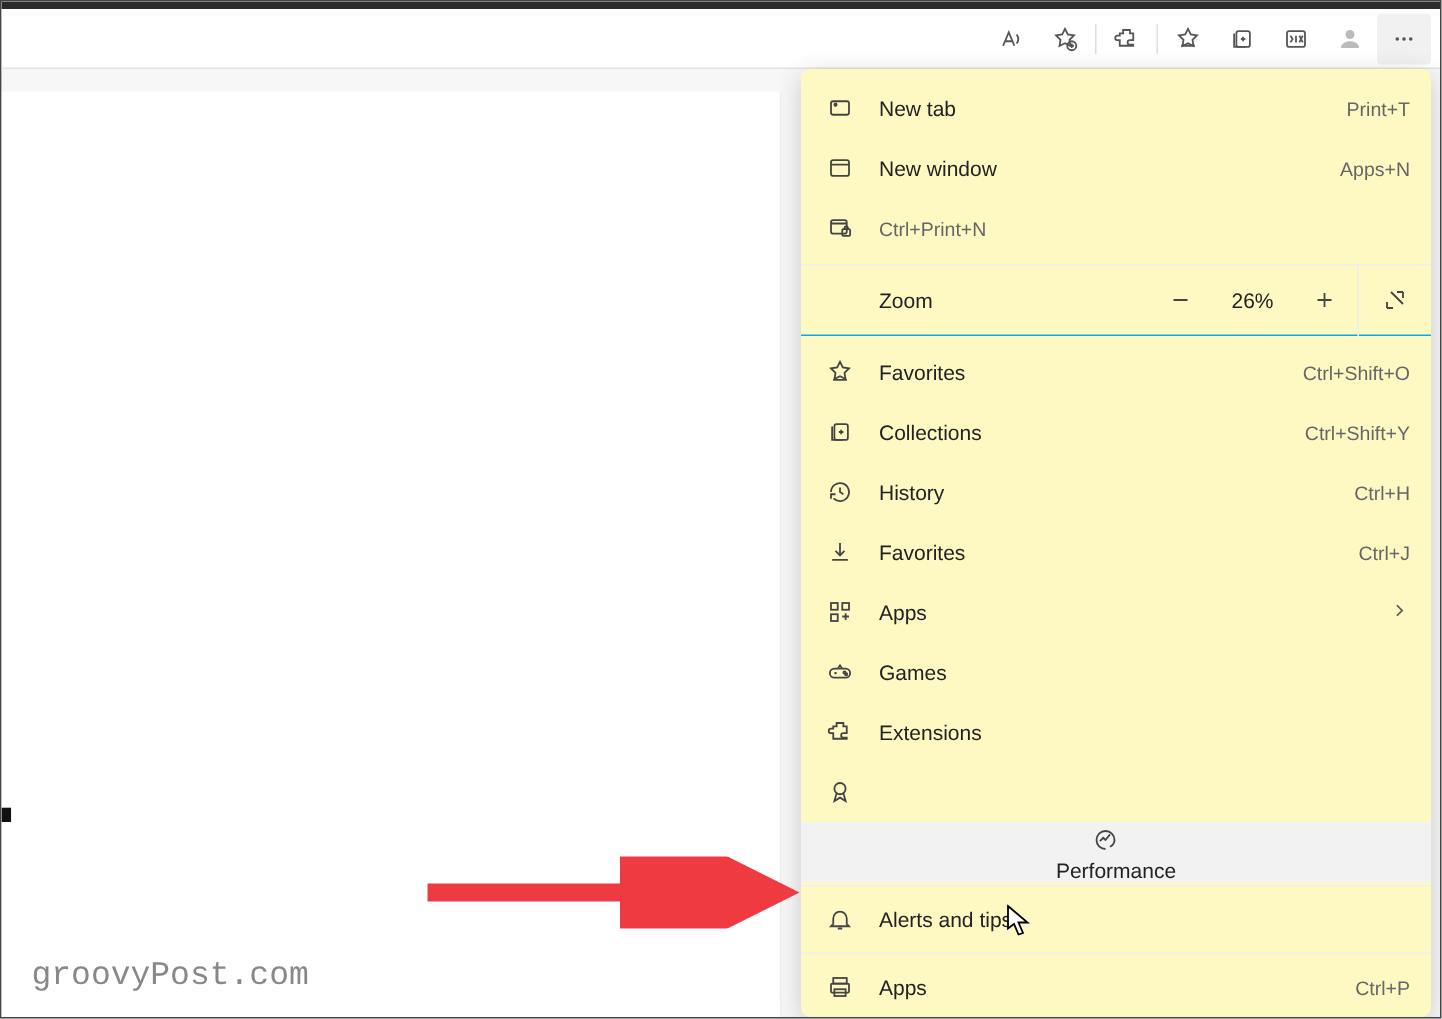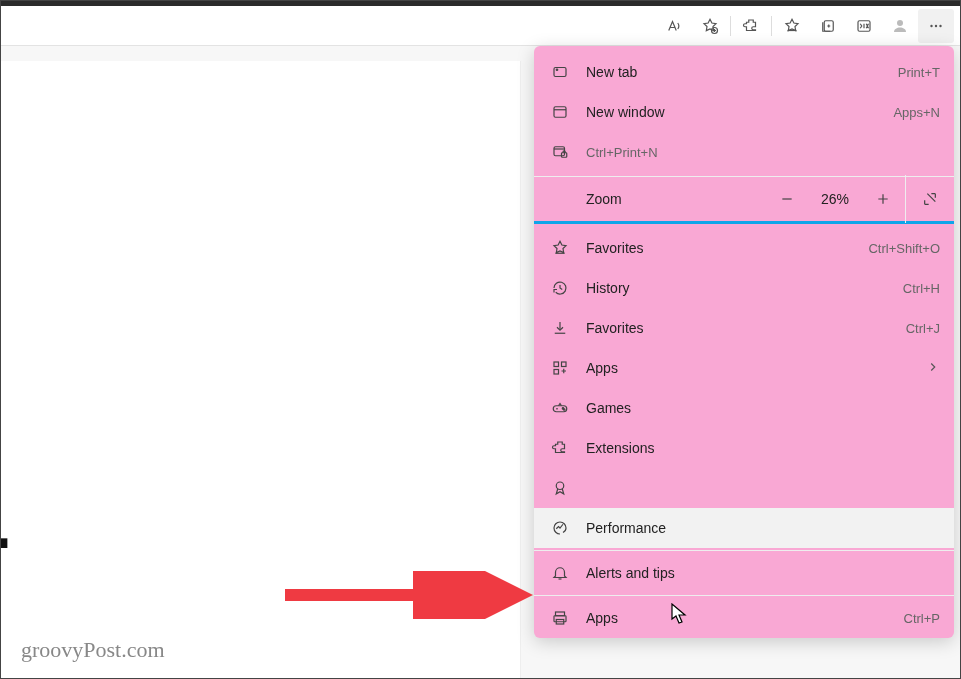--- a/index.html
+++ b/index.html
@@ -56,58 +56,58 @@
   }
   .big-text {
     position: absolute;
     left: -100px; bottom: 70px;
     color: #111;
   }
   .big-text .l1 { font-size: 64px; font-weight: 600; letter-spacing: -1px; }
   .big-text .l2 { font-size: 36px; font-weight: 400; margin-top: 18px; letter-spacing: 0px; }
   .watermark {
     position: absolute; left: 20px; bottom: 15px;
-    color: #888; font-family: Liberation Serif, serif; font-size: 22px;
+    color: #888; font-family: Liberation Mono, monospace; font-size: 22px;
   }
 
   .menu {
     position: absolute;
     top: 45px; right: 6px;
     width: 420px;
-    background: #f9a8d4;
+    background: #fef9c3;
     box-shadow: 0 4px 18px rgba(0,0,0,0.18);
     border-radius: 6px;
     padding-top: 6px;
     z-index: 10;
   }
   .menu-item {
     display: flex;
     align-items: center;
     height: 40px;
     padding: 0 14px;
     cursor: pointer;
     font-size: 14px;
     color: #222;
   }
-  .menu-item.hover { background: #f2f2f2; }
+  .menu-item.hover { background: #f2f2f2; flex-direction: column; }
   .menu-ico {
     width: 24px; height: 24px;
     display: flex; align-items: center; justify-content: center;
     margin-right: 14px;
     color: #444;
   }
   .menu-ico svg { width: 18px; height: 18px; }
   .menu-label { flex: 1; }
   .menu-shortcut { color: #666; font-size: 13px; }
   .menu-sep { height: 1px; background: #eee; margin: 2px 0; }
 
   .zoom-row {
     display: flex; align-items: center; height: 48px;
     padding: 0 0 0 52px;
-    border-top: 1px solid #eee; border-bottom: 3px solid #0ea5e9;
+    border-top: 1px solid #eee; border-bottom: 1px solid #0ea5e9;
     margin: 4px 0;
   }
   .zoom-label { flex: 1; font-size: 14px; }
   .zoom-btn {
     width: 44px; height: 48px;
     display:flex; align-items:center; justify-content:center;
     cursor: pointer; color: #444;
   }
   .zoom-val { width: 52px; text-align: center; font-size: 14px; }
   .zoom-sep { width: 1px; height: 48px; background: #eee; }
@@ -261,20 +261,31 @@
     <span class="menu-ico">
       <svg viewBox="0 0 24 24" fill="none" stroke="currentColor" stroke-width="1.6">
           <path d="M12 3l2.5 5 5.5.8-4 3.9.9 5.5L12 15.8 7.1 18.2 8 12.7 4 8.8l5.5-.8z"></path>
           <path d="M6 19h12"></path>
         </svg>
     </span>
     <span class="menu-label">Favorites</span>
     <span class="menu-shortcut">Ctrl+Shift+O</span>
   </div>
 
+  <div class="menu-item">
+    <span class="menu-ico">
+      <svg viewBox="0 0 24 24" fill="none" stroke="currentColor" stroke-width="1.6">
+          <rect x="7" y="5" width="12" height="14" rx="2"></rect>
+          <path d="M5 7v12h10"></path>
+          <path d="M13 10v4M11 12h4"></path>
+        </svg>
+    </span>
+    <span class="menu-label">Collections</span>
+    <span class="menu-shortcut">Ctrl+Shift+Y</span>
+  </div>
 
   <div class="menu-item">
     <span class="menu-ico">
       <svg viewBox="0 0 24 24" fill="none" stroke="currentColor" stroke-width="1.6">
           <path d="M4 12a8 8 0 1 1 2.3 5.7"></path>
           <path d="M4 18v-4h4"></path>
           <path d="M12 8v4l3 2"></path>
         </svg>
     </span>
     <span class="menu-label">History</span>

